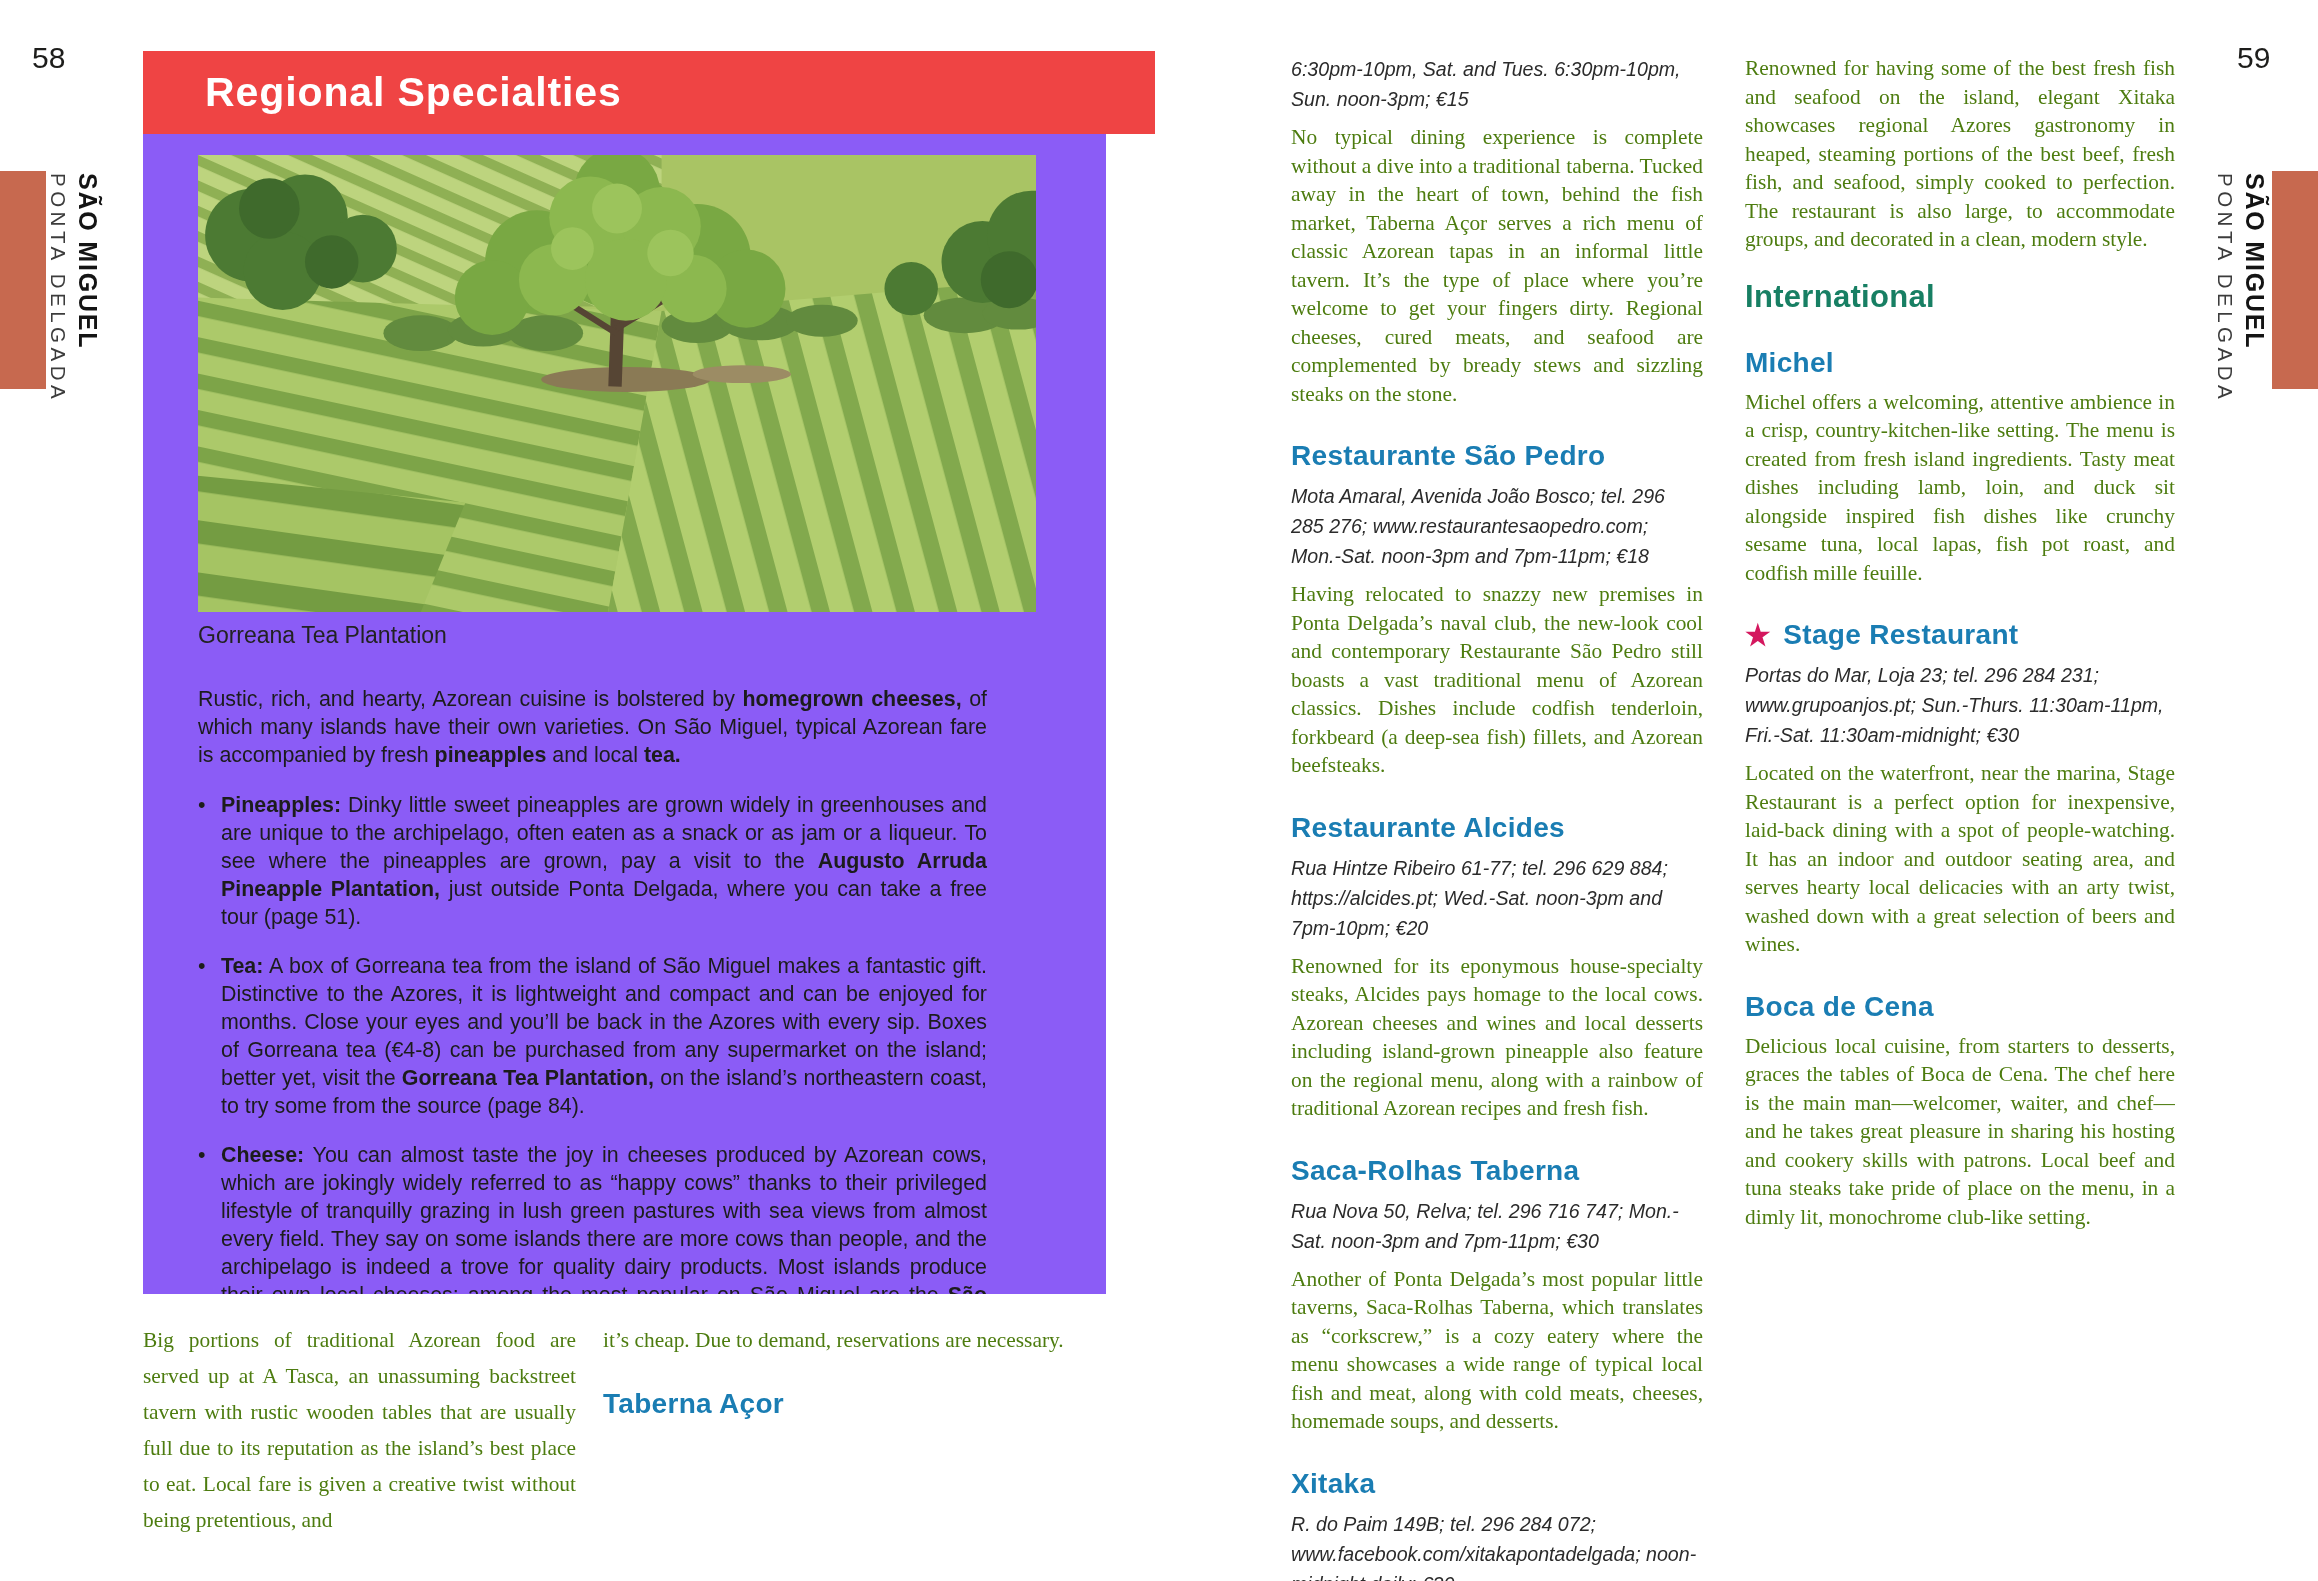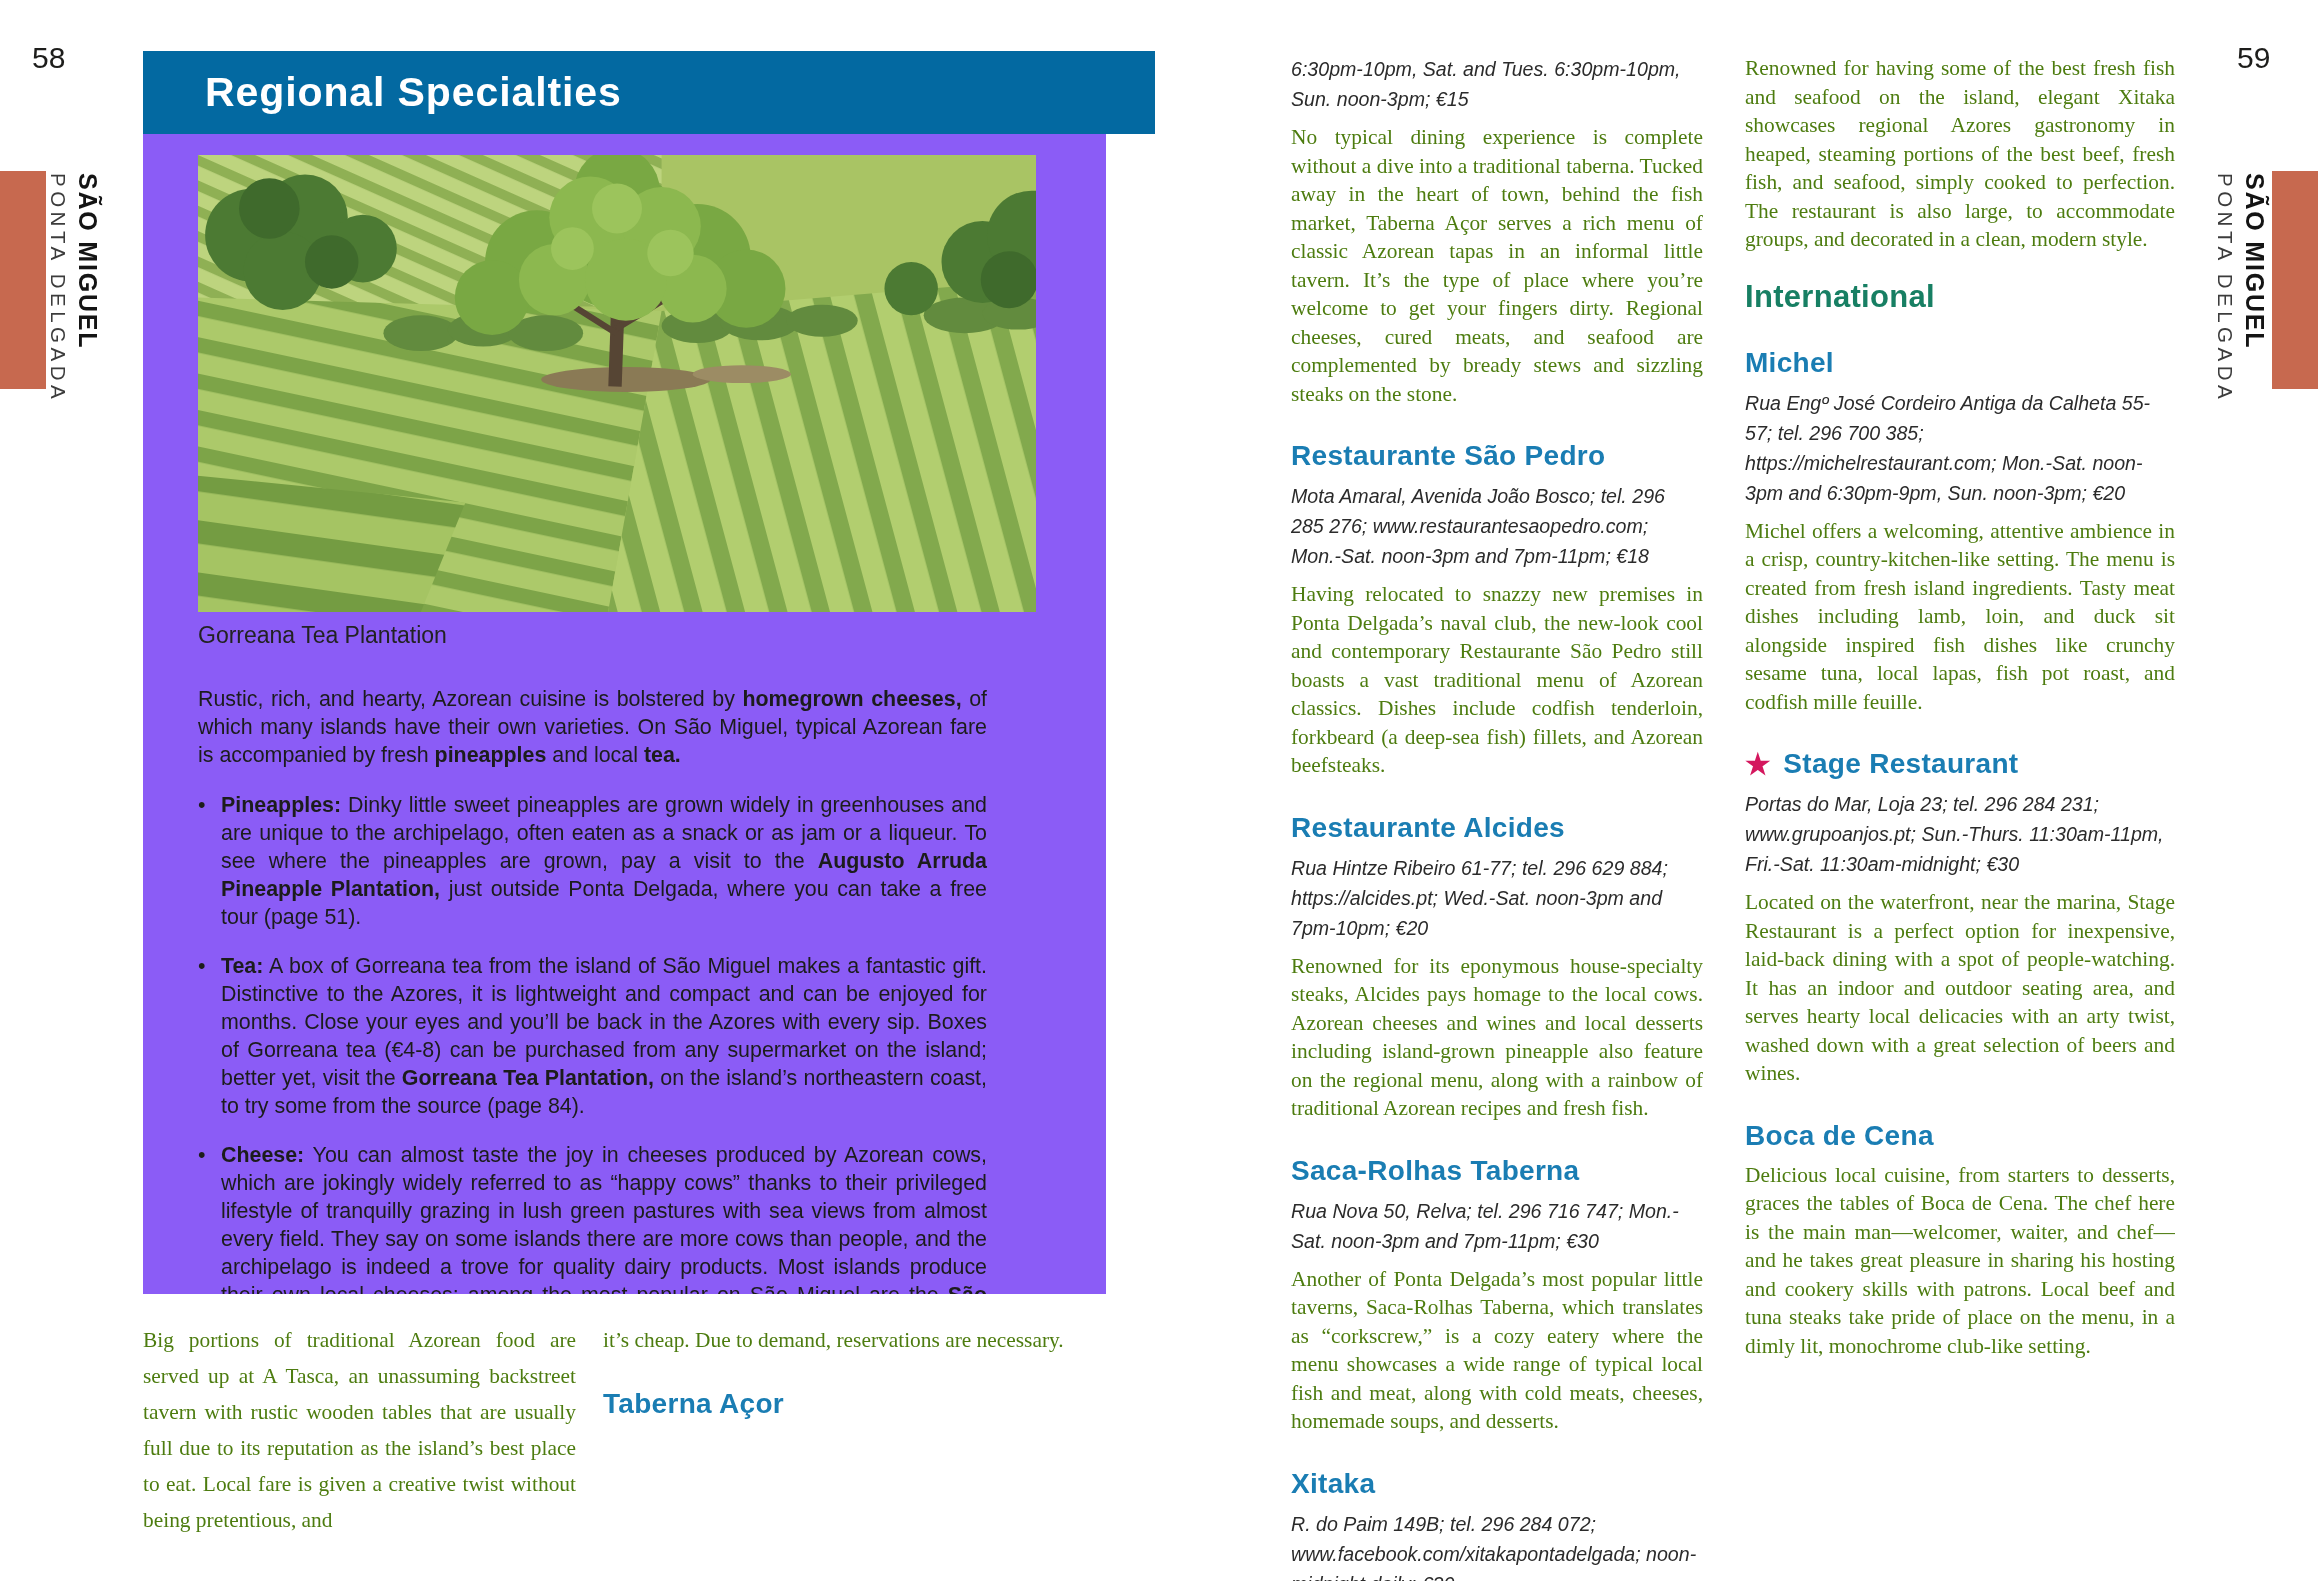--- a/index.html
+++ b/index.html
@@ -23,21 +23,21 @@
   .vt-island { font-weight: 700; font-size: 25px; letter-spacing: 1.8px; color: #141414; }
   .vt-city   { font-size: 20.5px; letter-spacing: 4.5px; color: #3c3c3c; }
   #vt-city-left    { left: 46px; }
   #vt-island-left  { left: 73px; }
   #vt-city-right   { left: 2213px; }
   #vt-island-right { left: 2240px; }
 
   
   .box-header {
     position: absolute; left: 143px; top: 51px; width: 1012px; height: 83px;
-    background: #0369a1; display: flex; align-items: center; padding-left: 62px;
+    background: #ef4444; display: flex; align-items: center; padding-left: 62px;
   }
   .box-header span { color: #fff; font-weight: 700; font-size: 41px; letter-spacing: 0.9px; }
 
   .feature-box {
     position: absolute; left: 143px; top: 134px; width: 963px; height: 1160px;
     background: #8b5cf6; padding: 20.5px 119px 0 55px; overflow: hidden;
   }
   .photo { display: block; width: 838px; height: 457px; }
   .caption { margin-top: 10.7px; font-size: 23px; color: #222; }
   .boxtext { font-size: 21.4px; line-height: 28px; text-align: justify; color: #1c1c1c; }
@@ -226,21 +226,20 @@
   </section>
 </div>
 
 <div class="col" id="col4">
   <p class="serif" style="margin-top:0">Renowned for having some of the best fresh fish and seafood on the island, elegant Xitaka showcases regional Azores gastronomy in heaped, steaming portions of the best beef, fresh fish, and seafood, simply cooked to perfection. The restaurant is also large, to accommodate groups, and decorated in a clean, modern style.</p>
 
   <h2 class="cat">International</h2>
 
   <section>
     <h3 class="lname">Michel</h3>
-    <p class="details">Rua Engº José Cordeiro Antiga da Calheta 55-57; tel. 296 700 385; https://michelrestaurant.com; Mon.-Sat. noon-3pm and 6:30pm-9pm, Sun. noon-3pm; €20</p>
     <p class="serif">Michel offers a welcoming, attentive ambience in a crisp, country-kitchen-like setting. The menu is created from fresh island ingredients. Tasty meat dishes including lamb, loin, and duck sit alongside inspired fish dishes like crunchy sesame tuna, local lapas, fish pot roast, and codfish mille feuille.</p>
   </section>
 
   <section>
     <h3 class="lname starred">
       <span class="star">★</span>
       <span>Stage Restaurant</span>
     </h3>
     <p class="details">Portas do Mar, Loja 23; tel. 296 284 231; www.grupoanjos.pt; Sun.-Thurs. 11:30am-11pm, Fri.-Sat. 11:30am-midnight; €30</p>
     <p class="serif">Located on the waterfront, near the marina, Stage Restaurant is a perfect option for inexpensive, laid-back dining with a spot of people-watching. It has an indoor and outdoor seating area, and serves hearty local delicacies with an arty twist, washed down with a great selection of beers and wines.</p>

